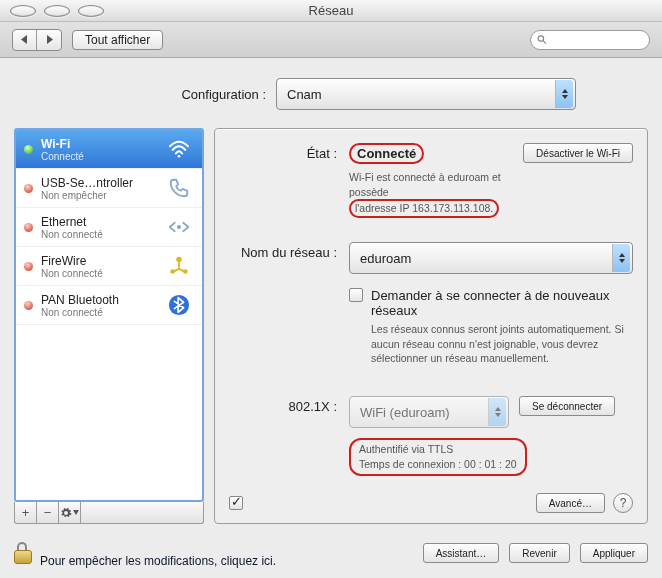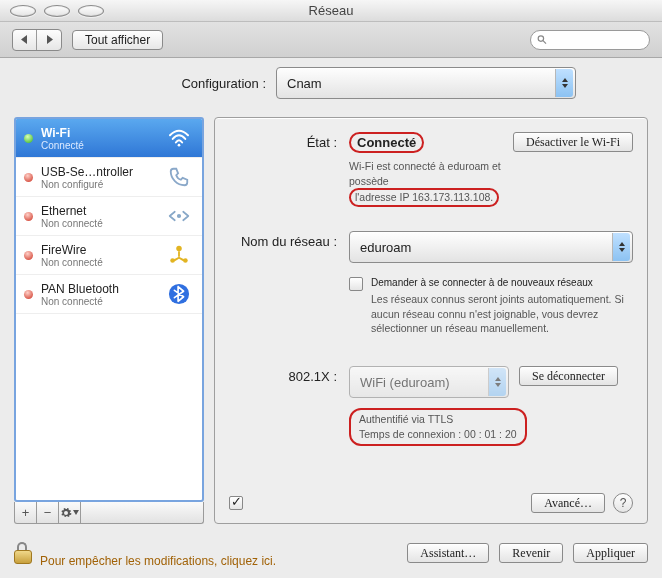--- a/index.html
+++ b/index.html
@@ -50,21 +50,21 @@
     display:inline-flex; align-items:center;
   }
   .search{
     margin-left:auto; width:120px; height:20px;
     border:1px solid #9a9a9a; border-radius:11px;
     background:#fff; display:flex; align-items:center; padding:0 6px; gap:4px;
   }
   .search svg{color:#888;}
   .search input{border:none;outline:none;font-size:12px;width:100%;background:transparent;}
 
-  .content { padding: 9px 14px 10px 14px; display:flex; flex-direction:column; height: calc(578px - 22px - 36px); }
+  .content { padding: 20px 14px 10px 14px; display:flex; flex-direction:column; height: calc(578px - 22px - 36px); }
 
   .config-row{ display:flex; justify-content:center; align-items:center; gap:10px; margin-bottom:18px;}
   .label-right{ text-align:right; width:180px;}
   .select{
     position:relative;
     height:32px; border:1px solid #8b8b8b; border-radius:4px;
     background:linear-gradient(#fefefe,#e3e3e3);
     display:flex; align-items:center; padding:0 24px 0 10px; font-size:13px;
     box-shadow: 0 1px 0 #fff inset;
   }
@@ -121,27 +121,26 @@
   .details{
     flex:1; border:1px solid #9e9e9e; border-radius:4px;
     background:#eeeeee; padding:14px 14px 10px 14px;
     box-shadow: inset 0 1px 0 #fff;
     display:flex; flex-direction:column;
   }
   .row{display:flex; margin-bottom:10px;justify-content:flex-end;}
   .row .lbl{width:120px; text-align:right; padding-right:12px; padding-top:3px; color:#222;}
   .row .val{flex:1;}
   .btn{
-    height:20px; padding:0 12px; font-size:12px;
+    height:20px; padding:0 12px; font-size:10px;
     border:1px solid #8a8a8a; border-radius:3px;
     background:linear-gradient(#fefefe,#e4e4e4);
     display:inline-flex; align-items:center; justify-content:center;
     white-space:nowrap;
     box-shadow:0 1px 0 #fff inset;
-    font-family:Liberation Serif, serif;
   }
   .circle-red{border:2px solid #cc2020; border-radius:12px; padding:1px 6px; display:inline-block;}
   .small{font-size:10.5px; color:#555; line-height:1.4;}
   .checkbox{
     width:14px; height:14px; border:1px solid #888; border-radius:2px;
     background:linear-gradient(#fff,#e5e5e5); display:inline-block; position:relative;
     flex-shrink: 0;
   }
   .checkbox.checked::after{
     content:"✓"; position:absolute; left:1px; top:-3px; font-size:13px; color:#222;
@@ -221,21 +220,21 @@
                 <path d="M8.5 15 Q12 10 15.5 15"></path>
                 <circle cx="12" cy="18" r="1.5" fill="#fff" stroke="none"></circle>
               </svg>
           </span>
         </div>
 
         <div class="sb-item">
           <span class="dot red"></span>
           <div class="text">
             <div class="name">USB-Se…ntroller</div>
-            <div class="status">Non configuré</div>
+            <div class="status">Non empêcher</div>
           </div>
           <span class="icon">
             <svg width="22" height="22" viewBox="0 0 24 24" fill="none" stroke="#8aa8c9" stroke-width="2">
                 <path d="M6 3 C4 3 3 4 3 6 C3 14 10 21 18 21 C20 21 21 20 21 18 L21 15 L16 13 L14 15 C11 14 10 13 9 10 L11 8 L9 3 Z"></path>
               </svg>
           </span>
         </div>
 
         <div class="sb-item">
           <span class="dot red"></span>
@@ -320,21 +319,21 @@
       <div class="row" style="margin-top:14px;">
         <div class="lbl">Nom du réseau :</div>
         <div class="val">
           <div class="select" style="width:100%;">
             <span>eduroam</span>
             <span class="arrows"></span>
           </div>
           <div style="display:flex; gap:8px; margin-top:14px;">
             <span class="checkbox"></span>
             <div>
-              <div style="font-size:10px;">Demander à se connecter à de nouveaux réseaux</div>
+              <div style="font-size:13px;">Demander à se connecter à de nouveaux réseaux</div>
               <div class="small" style="margin-top:4px;max-width:270px;">Les réseaux connus seront joints automatiquement. Si aucun réseau connu n'est joignable, vous devrez sélectionner un réseau manuellement.</div>
             </div>
           </div>
         </div>
       </div>
 
       <div class="row" style="margin-top:20px;">
         <div class="lbl">802.1X :</div>
         <div class="val" style="display:flex; gap:10px; flex-wrap:wrap;">
           <div class="select sel-disabled" style="width:160px;">
@@ -359,21 +358,21 @@
         </div>
       </div>
     </div>
   </div>
 
   <div class="lock-row">
     <div class="lock-icon">
       <div class="lock-shackle"></div>
       <div class="lock-body"></div>
     </div>
-    <span style="font-size:12px;color:#a16207;margin-top:16px;">Pour empêcher les modifications, cliquez ici.</span>
+    <span style="font-size:12px;color:#0f172a;margin-top:16px;">Pour empêcher les modifications, cliquez ici.</span>
     <div class="bottom-buttons">
       <div class="btn">Assistant…</div>
       <div class="btn">Revenir</div>
       <div class="btn">Appliquer</div>
     </div>
   </div>
 
 </div>
 
 </body></html>

